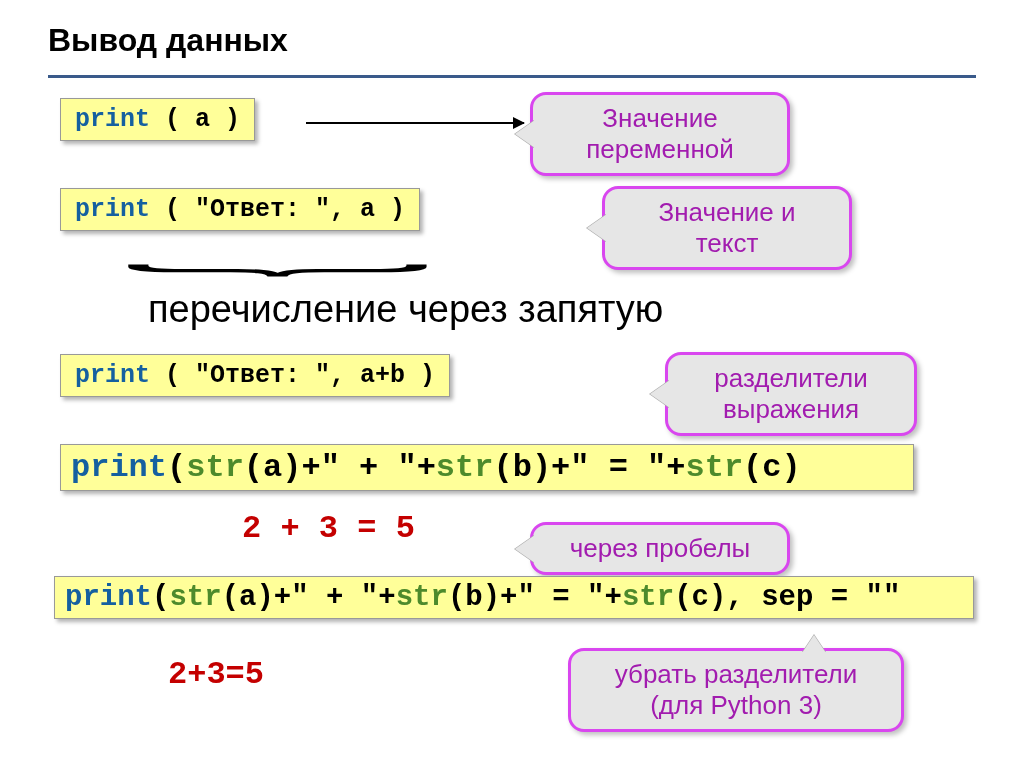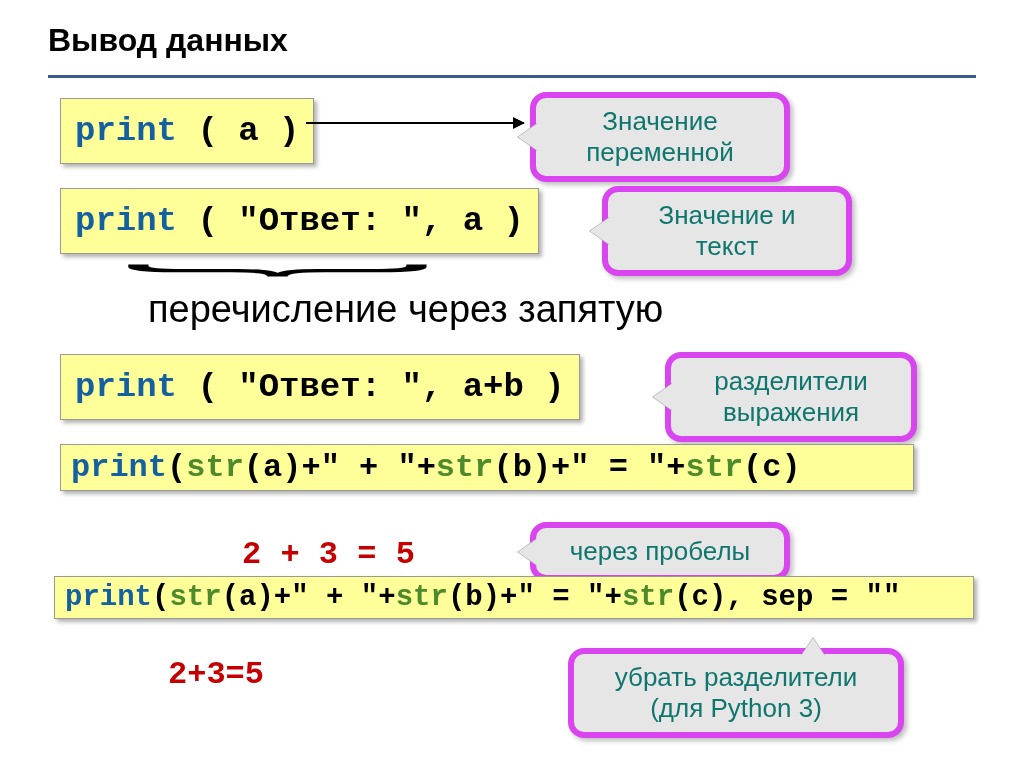--- a/index.html
+++ b/index.html
@@ -26,39 +26,39 @@
     width: 928px;
     height: 3px;
     background: #3a5a8a;
   }
   .codebox {
     position: absolute;
     background: #ffff99;
     border: 1px solid #999;
     box-shadow: 3px 3px 4px rgba(0,0,0,0.3);
     font-family: "Courier New", monospace;
-    font-size: 34px;
+    font-size: 25px;
     font-weight: bold;
-    padding: 13px 14px;
+    padding: 6px 14px;
     white-space: nowrap;
   }
   .codebox.small { font-size: 32px; padding: 4px 10px; }
   .kw-print { color: #1560a0; }
   .kw-func  { color: #4d8a2c; }
   .kw-param { color: #000000; }
   .kw-text  { color: #000; }
 
   .callout {
     position: absolute;
     background: #e6e6e6;
-    border: 6px solid #d946ef;
+    border: 3px solid #d946ef;
     border-radius: 16px;
     box-shadow: 3px 3px 5px rgba(0,0,0,0.25);
     font-size: 26px;
-    color: #0f766e;
+    color: #a21caf;
     text-align: center;
     padding: 8px 20px;
     line-height: 1.2;
   }
   .callout .tail {
     position: absolute;
     width: 0; height: 0;
   }
   .tail-left {
     left: -18px;
@@ -148,21 +148,21 @@
 <div class="callout" style="left:665px; top:352px; width:252px;">
   <div class="tail tail-left"></div>
   <span style="white-space:pre-line;">разделители
 выражения</span>
 </div>
 
 <div class="codebox small" style="left:60px; top:444px; width:854px;">
   <span class="kw-print">print</span><span class="kw-text">(</span><span class="kw-func">str</span><span class="kw-text">(a)+" + "+</span><span class="kw-func">str</span><span class="kw-text">(b)+" = "+</span><span class="kw-func">str</span><span class="kw-text">(c)</span>
 </div>
 
-<div class="red-text" style="left:242px; top:536px;">2 + 3 = 5</div>
+<div class="red-text" style="left:242px; top:510px;">2 + 3 = 5</div>
 <div class="callout" style="left:530px; top:522px; width:260px;">
   <div class="tail tail-left"></div>
   <span>через пробелы</span>
 </div>
 
 <div class="codebox small" style="left:54px; top:576px; width:920px; font-size:29px;">
   <span class="kw-print">print</span><span class="kw-text">(</span><span class="kw-func">str</span><span class="kw-text">(a)+" + "+</span><span class="kw-func">str</span><span class="kw-text">(b)+" = "+</span><span class="kw-func">str</span><span class="kw-text">(c), </span><span class="kw-param">sep</span><span class="kw-text"> = ""</span>
 </div>
 
 <div class="red-text" style="left:168px; top:656px;">2+3=5</div>

